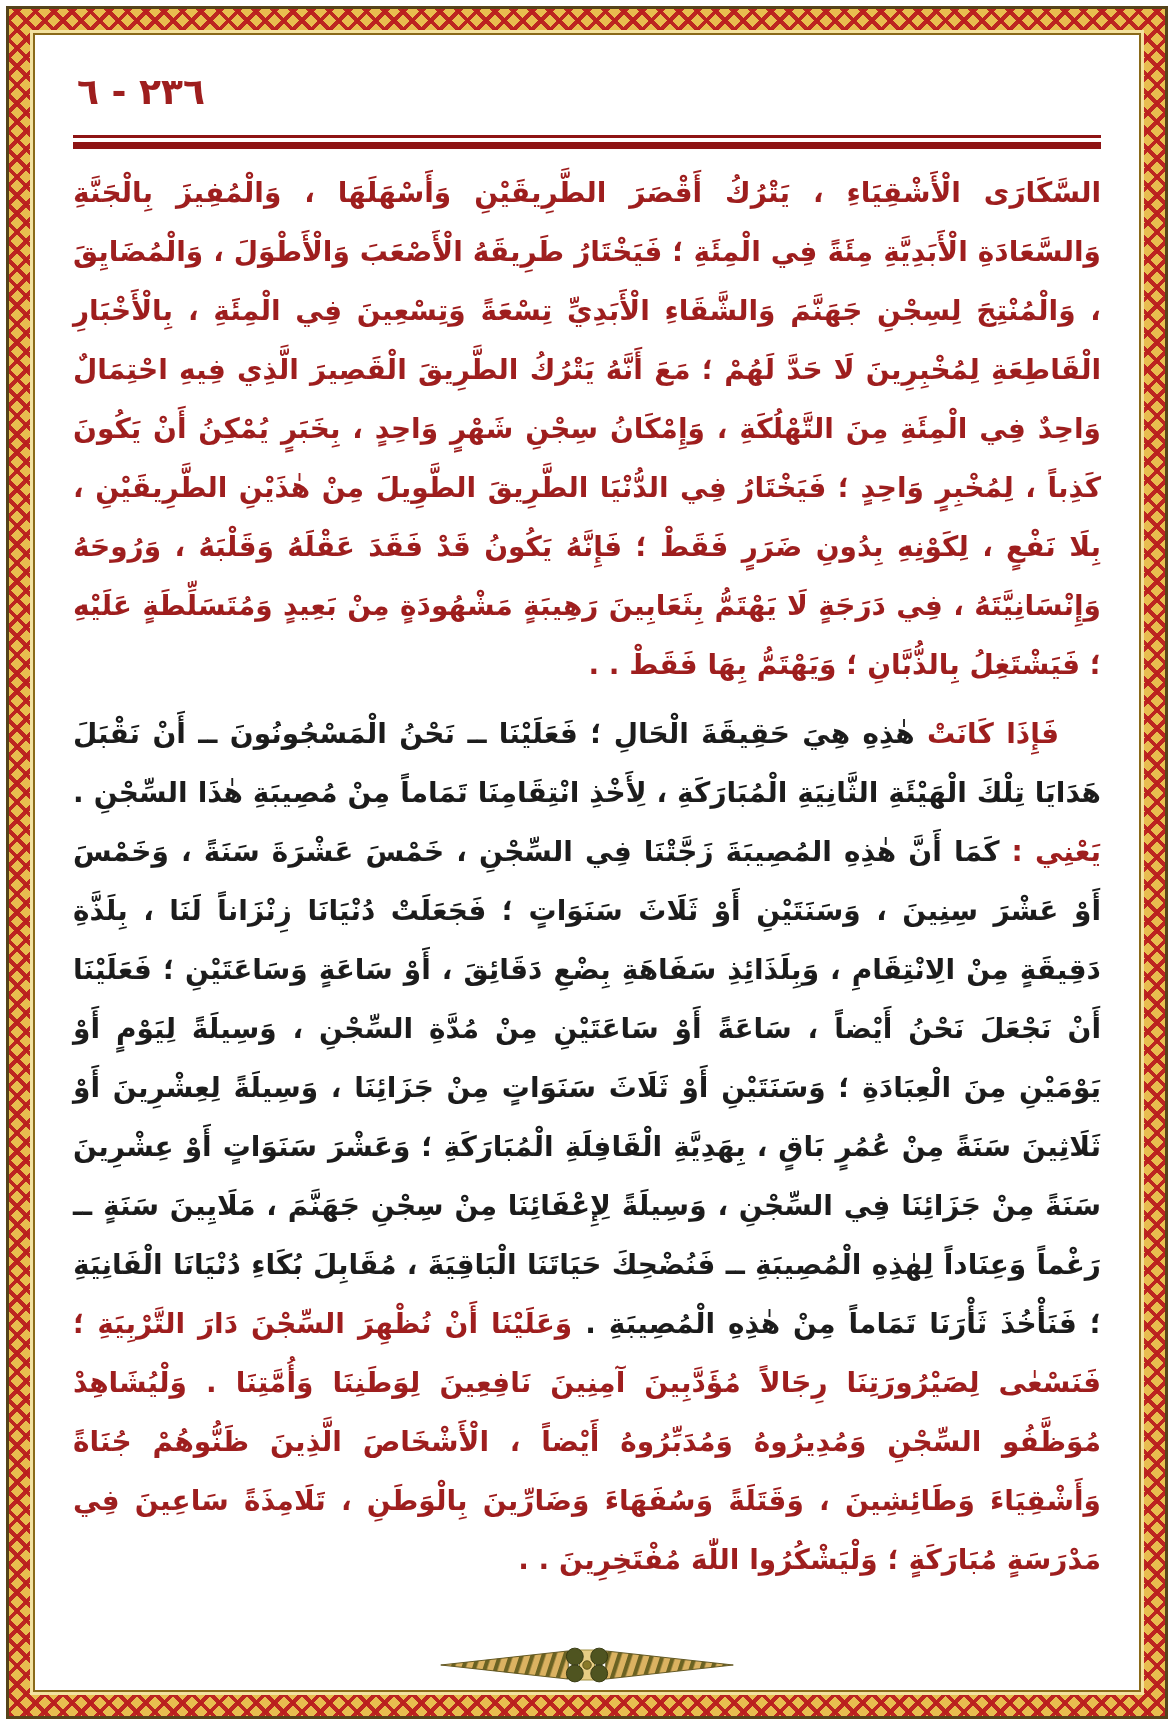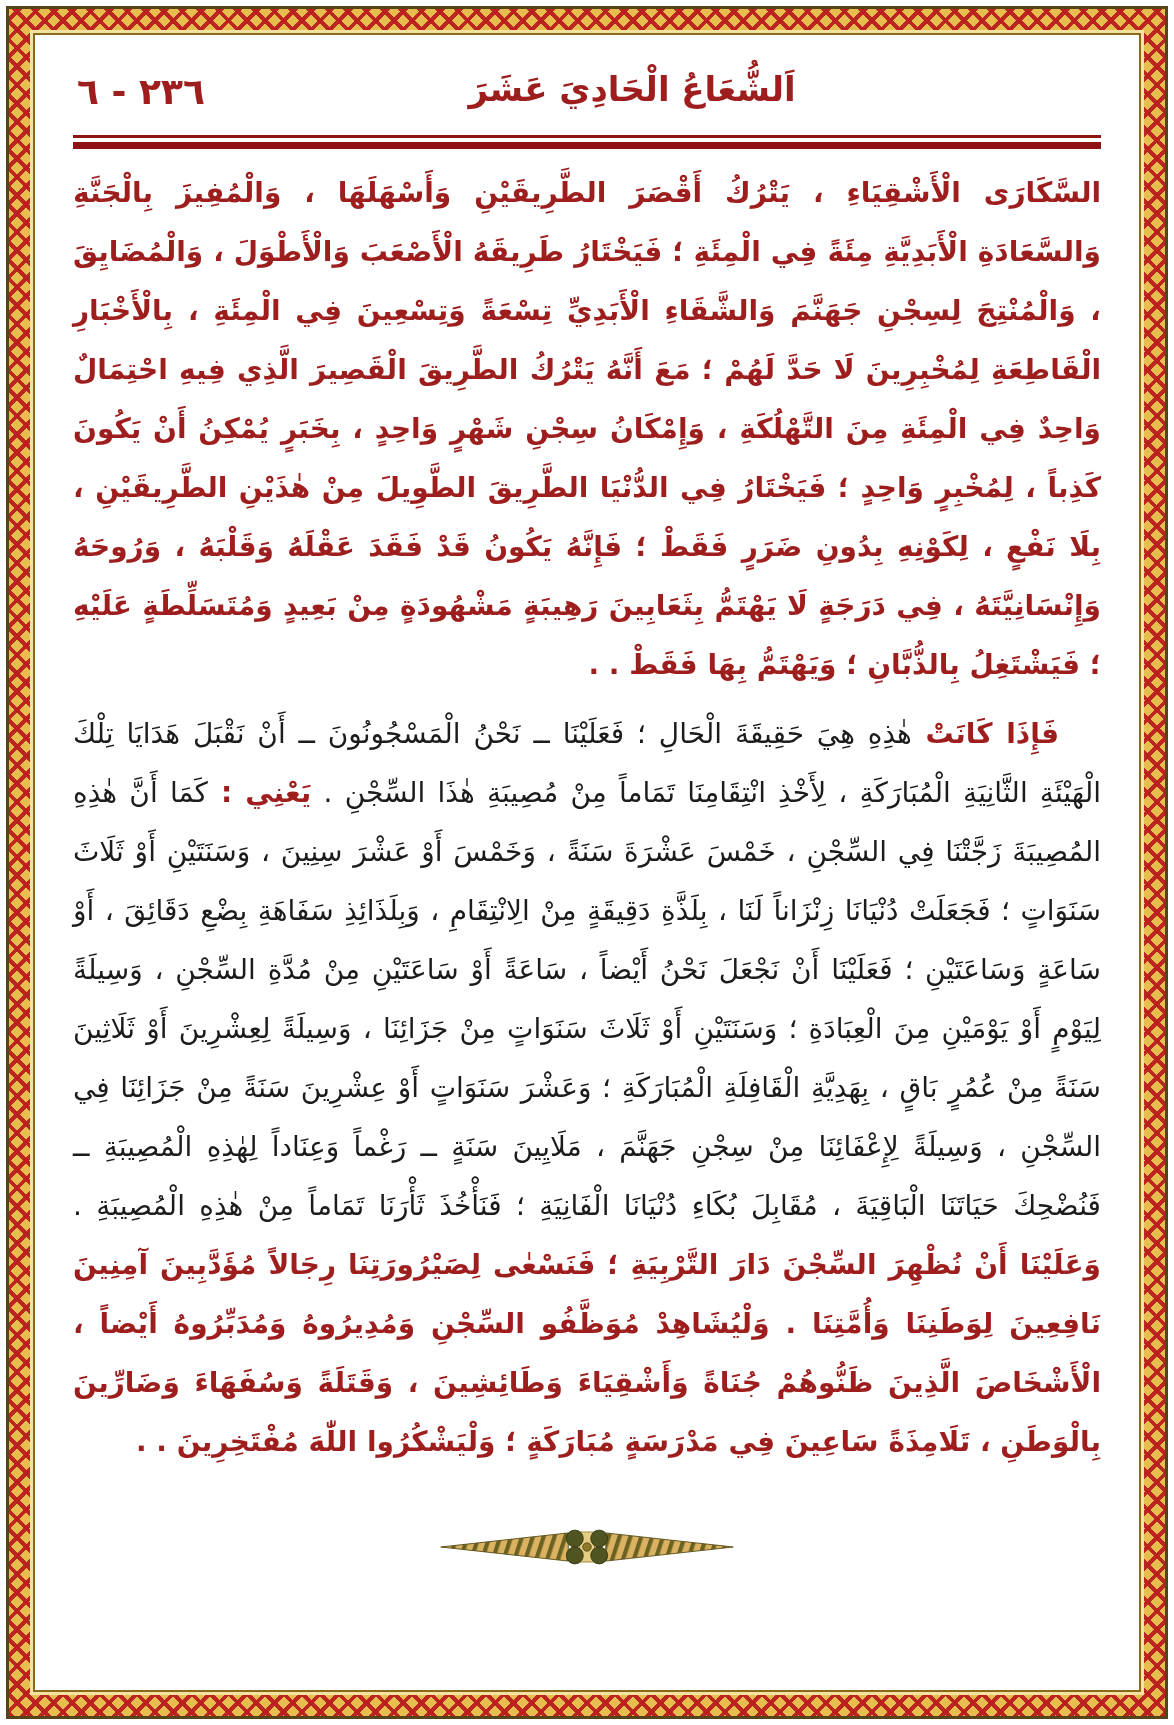--- a/index.html
+++ b/index.html
@@ -64,37 +64,36 @@
   .body-text { margin-top: 14px; padding: 0 4px; }
   p.para {
     font-size: 28px;
     line-height: 59px;
     text-align: justify;
     color: var(--black);
   }
   p.para + p.para { margin-top: 10px; }
   p.para.indent { text-indent: 42px; }
   span.red   { color: var(--red); font-weight: bold; }
-  span.black { color: var(--black); font-weight: normal; }
+  span.black { color: var(--black); font-weight: bold; }
   p.para.allred { color: var(--red); font-weight: bold; }
   .ornament-row {
     margin-top: 52px;
     text-align: center;
   }
   .ornament-row svg { display: inline-block; }
 </style>
 </head>
 <body>
 
 <div class="page">
   <div class="frame">
     <div class="inner">
 
       <div class="header">
-        <div class="title">اَلشُّعَاعُ الْحَادِيَ عَشَرَ</div>
         <div class="pagenum">٢٣٦ - ٦</div>
       </div>
 
       <div class="rule"></div>
 
       <div class="body-text">
 
       <p class="para allred"><span class="red">السَّكَارَى الْأَشْقِيَاءِ ، يَتْرُكُ أَقْصَرَ الطَّرِيقَيْنِ وَأَسْهَلَهَا ، وَالْمُفِيزَ بِالْجَنَّةِ وَالسَّعَادَةِ الْأَبَدِيَّةِ مِئَةً فِي الْمِئَةِ ؛ فَيَخْتَارُ طَرِيقَهُ الْأَصْعَبَ وَالْأَطْوَلَ ، وَالْمُضَايِقَ ، وَالْمُنْتِجَ لِسِجْنِ جَهَنَّمَ وَالشَّقَاءِ الْأَبَدِيِّ تِسْعَةً وَتِسْعِينَ فِي الْمِئَةِ ، بِالْأَخْبَارِ الْقَاطِعَةِ لِمُخْبِرِينَ لَا حَدَّ لَهُمْ ؛ مَعَ أَنَّهُ يَتْرُكُ الطَّرِيقَ الْقَصِيرَ الَّذِي فِيهِ احْتِمَالٌ وَاحِدٌ فِي الْمِئَةِ مِنَ التَّهْلُكَةِ ، وَإِمْكَانُ سِجْنِ شَهْرٍ وَاحِدٍ ، بِخَبَرٍ يُمْكِنُ أَنْ يَكُونَ كَذِباً ، لِمُخْبِرٍ وَاحِدٍ ؛ فَيَخْتَارُ فِي الدُّنْيَا الطَّرِيقَ الطَّوِيلَ مِنْ هٰذَيْنِ الطَّرِيقَيْنِ ، بِلَا نَفْعٍ ، لِكَوْنِهِ بِدُونِ ضَرَرٍ فَقَطْ ؛ فَإِنَّهُ يَكُونُ قَدْ فَقَدَ عَقْلَهُ وَقَلْبَهُ ، وَرُوحَهُ وَإِنْسَانِيَّتَهُ ، فِي دَرَجَةٍ لَا يَهْتَمُّ بِثَعَابِينَ رَهِيبَةٍ مَشْهُودَةٍ مِنْ بَعِيدٍ وَمُتَسَلِّطَةٍ عَلَيْهِ ؛ فَيَشْتَغِلُ بِالذُّبَّانِ ؛ وَيَهْتَمُّ بِهَا فَقَطْ . .</span></p>
           <p class="para indent"><span class="red">فَإِذَا كَانَتْ </span><span class="black">هٰذِهِ هِيَ حَقِيقَةَ الْحَالِ ؛ فَعَلَيْنَا ــ نَحْنُ الْمَسْجُونُونَ ــ أَنْ نَقْبَلَ هَدَايَا تِلْكَ الْهَيْئَةِ الثَّانِيَةِ الْمُبَارَكَةِ ، لِأَخْذِ انْتِقَامِنَا تَمَاماً مِنْ مُصِيبَةِ هٰذَا السِّجْنِ . </span><span class="red">يَعْنِي : </span><span class="black">كَمَا أَنَّ هٰذِهِ المُصِيبَةَ زَجَّتْنَا فِي السِّجْنِ ، خَمْسَ عَشْرَةَ سَنَةً ، وَخَمْسَ أَوْ عَشْرَ سِنِينَ ، وَسَنَتَيْنِ أَوْ ثَلَاثَ سَنَوَاتٍ ؛ فَجَعَلَتْ دُنْيَانَا زِنْزَاناً لَنَا ، بِلَذَّةِ دَقِيقَةٍ مِنْ الِانْتِقَامِ ، وَبِلَذَائِذِ سَفَاهَةِ بِضْعِ دَقَائِقَ ، أَوْ سَاعَةٍ وَسَاعَتَيْنِ ؛ فَعَلَيْنَا أَنْ نَجْعَلَ نَحْنُ أَيْضاً ، سَاعَةً أَوْ سَاعَتَيْنِ مِنْ مُدَّةِ السِّجْنِ ، وَسِيلَةً لِيَوْمٍ أَوْ يَوْمَيْنِ مِنَ الْعِبَادَةِ ؛ وَسَنَتَيْنِ أَوْ ثَلَاثَ سَنَوَاتٍ مِنْ جَزَائِنَا ، وَسِيلَةً لِعِشْرِينَ أَوْ ثَلَاثِينَ سَنَةً مِنْ عُمُرٍ بَاقٍ ، بِهَدِيَّةِ الْقَافِلَةِ الْمُبَارَكَةِ ؛ وَعَشْرَ سَنَوَاتٍ أَوْ عِشْرِينَ سَنَةً مِنْ جَزَائِنَا فِي السِّجْنِ ، وَسِيلَةً لِإِعْفَائِنَا مِنْ سِجْنِ جَهَنَّمَ ، مَلَايِينَ سَنَةٍ ــ رَغْماً وَعِنَاداً لِهٰذِهِ الْمُصِيبَةِ ــ فَنُضْحِكَ حَيَاتَنَا الْبَاقِيَةَ ، مُقَابِلَ بُكَاءِ دُنْيَانَا الْفَانِيَةِ ؛ فَنَأْخُذَ ثَأْرَنَا تَمَاماً مِنْ هٰذِهِ الْمُصِيبَةِ . </span><span class="red">وَعَلَيْنَا أَنْ نُظْهِرَ السِّجْنَ دَارَ التَّرْبِيَةِ ؛ فَنَسْعٰى لِصَيْرُورَتِنَا رِجَالاً مُؤَدَّبِينَ آمِنِينَ نَافِعِينَ لِوَطَنِنَا وَأُمَّتِنَا . وَلْيُشَاهِدْ مُوَظَّفُو السِّجْنِ وَمُدِيرُوهُ وَمُدَبِّرُوهُ أَيْضاً ، الْأَشْخَاصَ الَّذِينَ ظَنُّوهُمْ جُنَاةً وَأَشْقِيَاءَ وَطَائِشِينَ ، وَقَتَلَةً وَسُفَهَاءَ وَضَارِّينَ بِالْوَطَنِ ، تَلَامِذَةً سَاعِينَ فِي مَدْرَسَةٍ مُبَارَكَةٍ ؛ وَلْيَشْكُرُوا اللّٰهَ مُفْتَخِرِينَ . .</span></p>
         </div>

